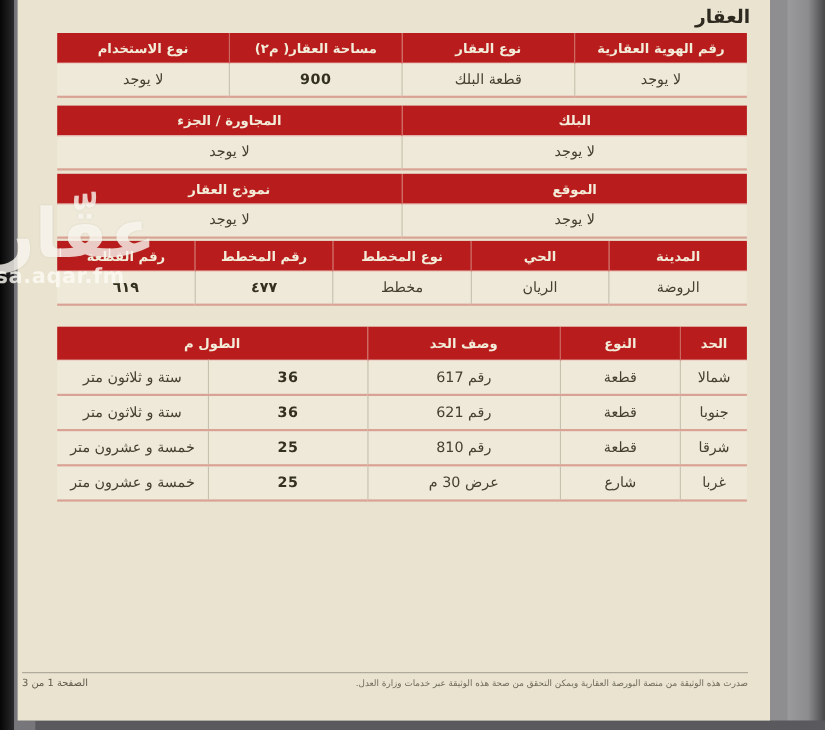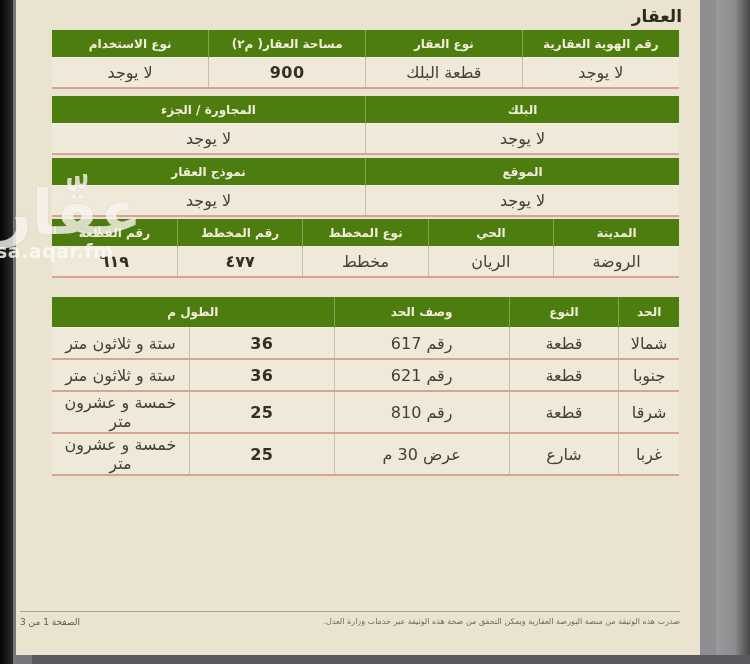--- a/index.html
+++ b/index.html
@@ -29,28 +29,28 @@
   table.t{
     border-collapse:collapse;table-layout:fixed;
     width:627px;margin:0 21px 0 36px;
   }
   table.t1{margin-top:2px;}
   table.t2{margin-top:7px;}
   table.t3{margin-top:3px;}
   table.t4{margin-top:2px;}
   table.t5{margin-top:19px;}
   .t th{
-    background:#4d7c0f;color:#f2ecd9;font-weight:bold;font-size:12px;
+    background:#b91c1c;color:#f2ecd9;font-weight:bold;font-size:12px;
     height:25px;padding:1px 6px;text-align:center;
     border-left:1px solid rgba(238,232,214,0.35);
   }
   .t5 th{height:28px;}
   .t th:last-child{border-left:none;}
   .t td{
-    background:#eee9d9;font-size:16px;color:#45402f;height:27px;
+    background:#eee9d9;font-size:13px;color:#45402f;height:27px;
     padding:1px 6px;text-align:center;
     border-top:1px solid #f4efe2;
     border-bottom:2px solid #d9a294;
     border-left:1px solid #c6c0ad;
   }
   .t5 td{height:28px;}
   .t td:last-child{border-left:none;}
   .t td.num{font-weight:bold;color:#33301f;letter-spacing:0.5px;}
   
   .watermark{position:absolute;top:182px;left:-20px;z-index:5;pointer-events:none;}

